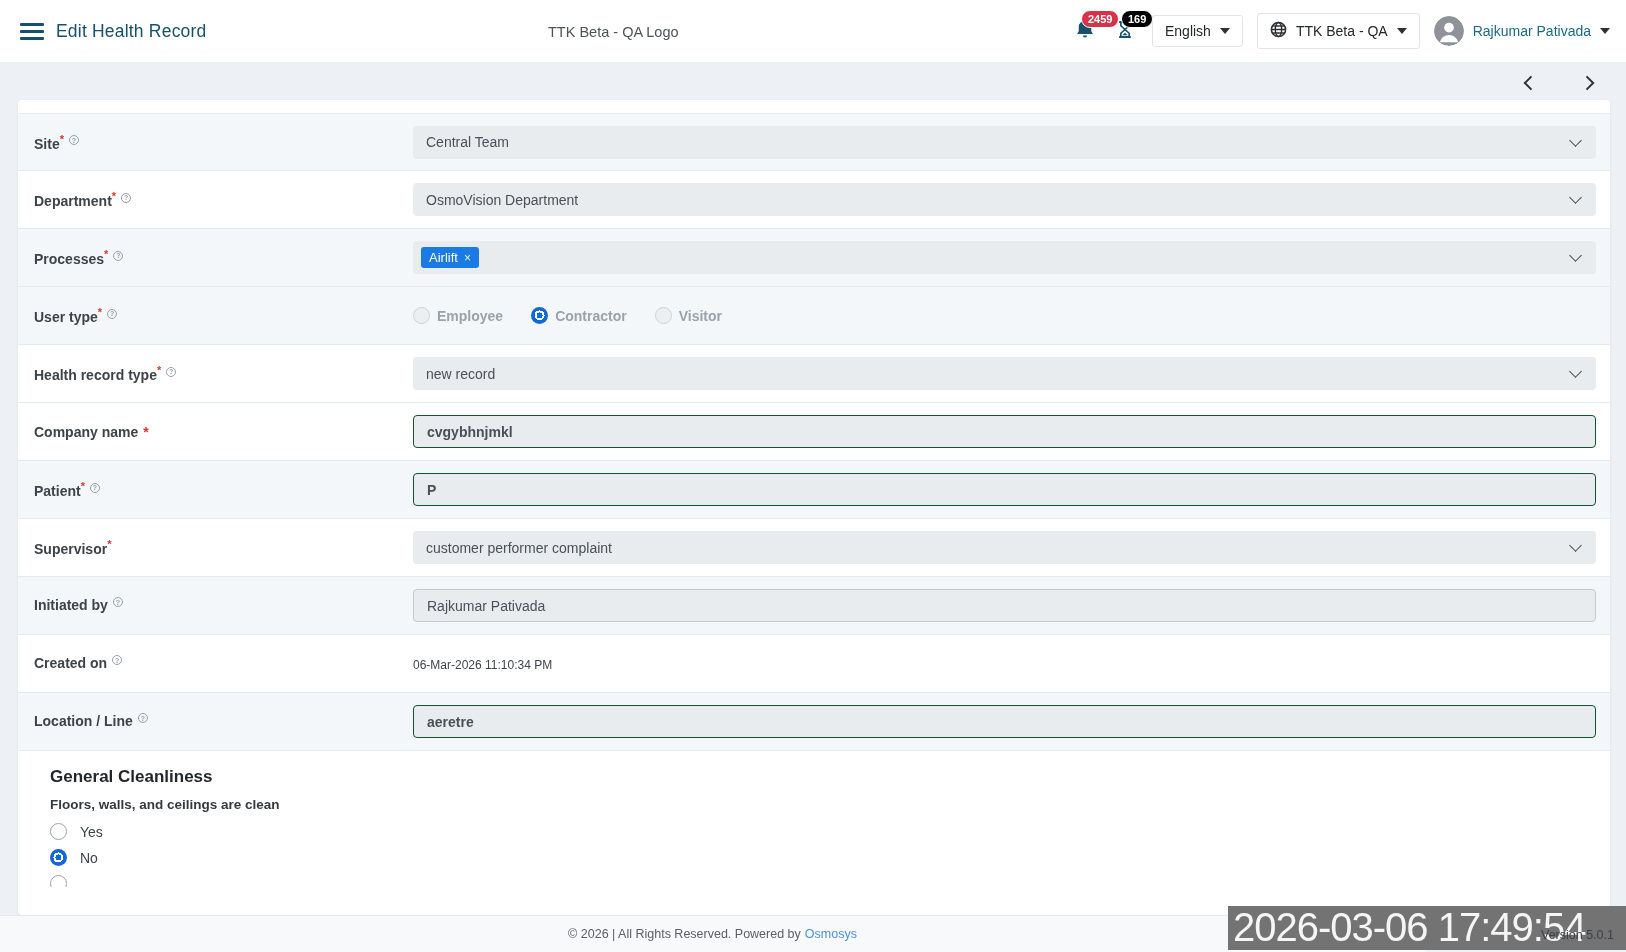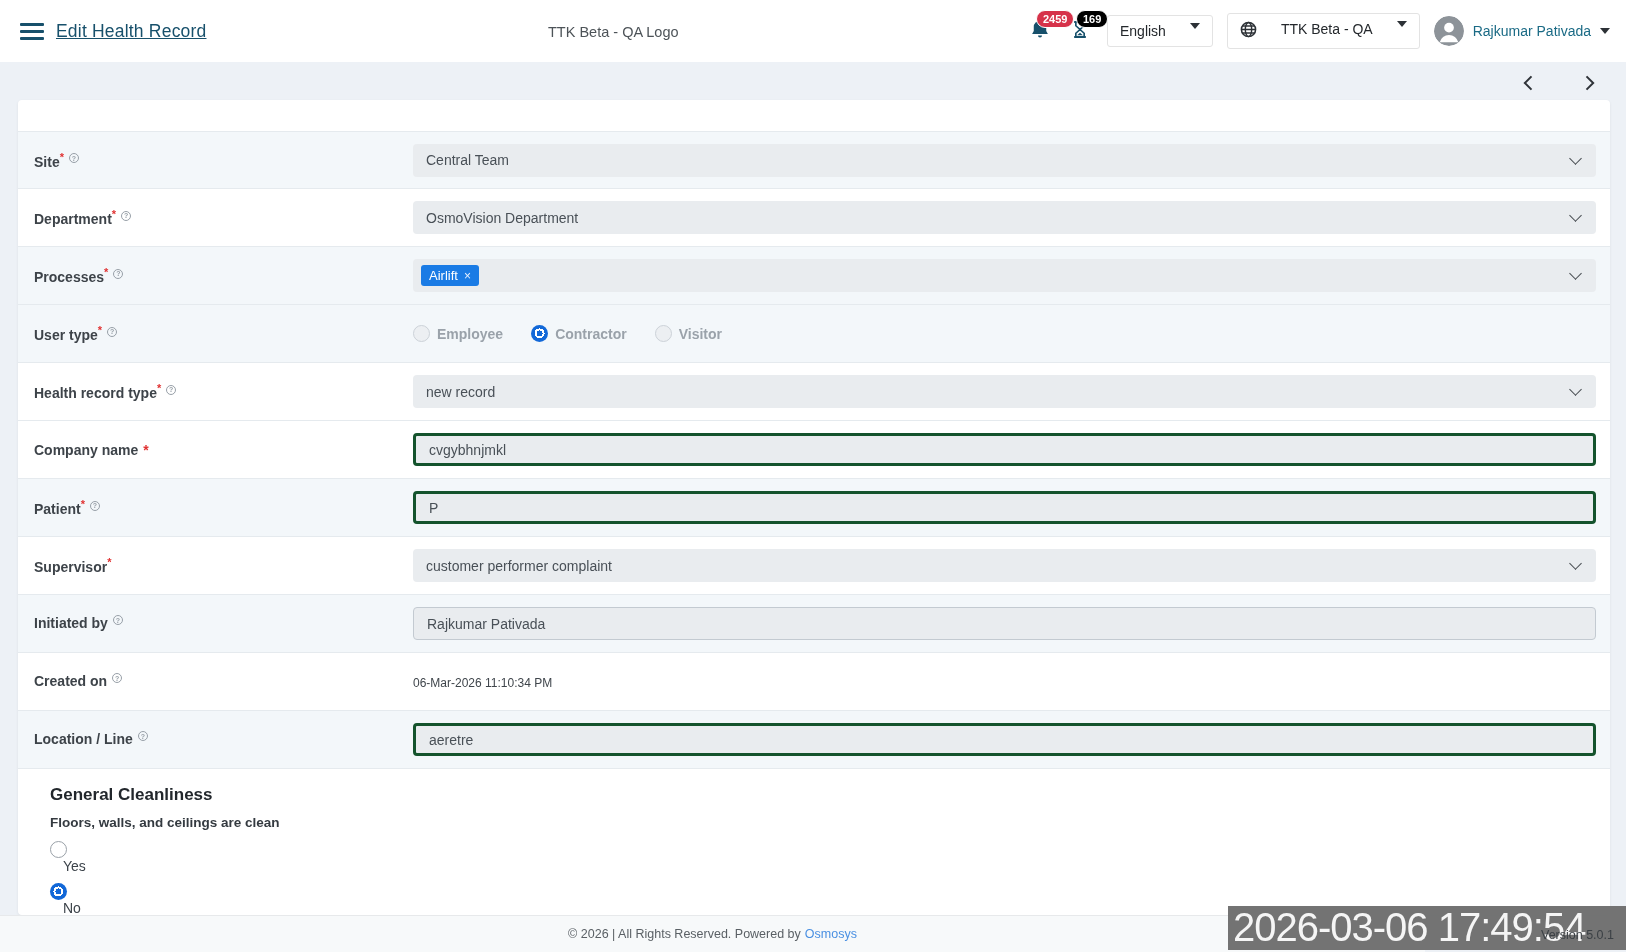--- a/index.html
+++ b/index.html
@@ -4,70 +4,70 @@
 <style>
   * { box-sizing: border-box; margin: 0; padding: 0; }
   html,body { width:1626px; height:952px; }
   body { font-family: "Liberation Sans", sans-serif; overflow:hidden; }
   .screen { position:relative; width:1626px; height:952px; background:#edf1f6; overflow:hidden; }
 
   
   .topbar { position:absolute; left:0; top:0; width:1626px; height:62px; background:#ffffff; }
   .hamburger { position:absolute; left:20px; top:23px; width:24px; height:18px; cursor:pointer; }
   .hamburger span { display:block; height:2.6px; background:#17506b; margin-bottom:4.4px; border-radius:1px; }
-  .page-title { position:absolute; left:56px; top:21px; font-size:17.5px; font-weight:500; color:#17506b; letter-spacing:.2px;text-decoration:underline; }
+  .page-title { position:absolute; left:56px; top:21px; font-size:17.5px; font-weight:500; color:#17506b; letter-spacing:.2px; }
   .logo-text { position:absolute; left:548px; top:24px; font-size:14.5px; color:#4d5358; }
   .top-right { position:absolute; right:16px; top:0; height:62px; display:flex; align-items:center; gap:14px; }
   .icon-wrap { position:relative; width:26px; height:30px; display:flex; align-items:flex-end; justify-content:center; cursor:pointer; }
   .badge { position:absolute; top:-6px; left:9px; color:#fff; font-size:11px; font-weight:700; padding:1.5px 6px; border-radius:9px; border:1px solid #fff; line-height:1.2; white-space:nowrap; }
   .badge-red { background:#d6324a; }
   .badge-amber { background:#000000;text-align:center; }
-  .hdr-box { display:flex; align-items:flex-start; gap:24px; background:#fff; border:1px solid #e3e3e3; border-radius:3px; padding:7px 12px; font-size:14px; color:#24282c; cursor:pointer; }
+  .hdr-box { display:flex; align-items:center; gap:9px; background:#fff; border:1px solid #e3e3e3; border-radius:3px; padding:7px 12px; font-size:14px; color:#24282c; cursor:pointer; }
   .caret-down { width:0; height:0; border-left:5px solid transparent; border-right:5px solid transparent; border-top:6px solid #2c3136; }
   .avatar { width:30px; height:30px; border-radius:50%; overflow:hidden; flex:0 0 auto; }
   .user-name { font-size:14px; color:#1a6a85; cursor:pointer; }
   .user-menu { display:flex; align-items:center; gap:9px; cursor:pointer; }
 
   
   .pager { position:absolute; top:70px; left:1516px; display:flex; gap:34px; }
   .pager-btn { width:26px; height:26px; display:flex; align-items:center; justify-content:center; cursor:pointer; }
 
   
-  .card { position:absolute; left:18px; top:100px; width:1592px; height:815px; background:#fff; border-radius:4px; box-shadow:0 1px 3px rgba(0,0,0,.07); overflow:hidden; padding-top:31px; }
+  .card { position:absolute; left:18px; top:100px; width:1592px; height:815px; background:#fff; border-radius:4px; box-shadow:0 1px 3px rgba(0,0,0,.07); overflow:hidden; padding-top:13px; }
   .frow { display:flex; align-items:center; height:58px; border-bottom:1px solid #e5eaee; }
   .frow:first-of-type { border-top:1px solid #e5eaee; }
   .frow.alt { background:#f3f7fa; }
   .lbl { width:395px; padding-left:16px; font-size:14px; font-weight:700; color:#3d4349; flex:0 0 auto; }
   .req { color:#e03131; font-size:11px; vertical-align:super; font-weight:700; }
   .req.inline { font-size:14px; vertical-align:baseline; margin-left:5px; }
   .help-icon { display:inline-flex; align-items:center; justify-content:center; width:10px; height:10px; border:1px solid #98a0a8; border-radius:50%; margin-left:5px; vertical-align:super; }
   .help-icon::after { content:"?"; font-size:7px; color:#98a0a8; line-height:1; }
   .ctl { flex:1; padding-right:14px; }
   .inputbar { position:relative; height:33px; background:#e9ecef; border-radius:4px; display:flex; align-items:center; padding:0 13px; font-size:14px; color:#495057; cursor:pointer; }
-  .inputbar.bordered { border:3px solid #14532d; }
+  .inputbar.bordered { border:1px solid #14532d;font-weight:bold; }
   .inputbar.strong-border { border:1px solid #c3cad1; }
   .chev { position:absolute; right:16px; top:10px; width:9px; height:9px; border-right:1.7px solid #44494e; border-bottom:1.7px solid #44494e; transform:rotate(45deg); }
   .chip { display:inline-flex; align-items:center; gap:6px; background:#1a7be5; color:#fff; font-size:13px; border-radius:3px; padding:3px 8px; margin-left:-5px; }
   .chip-x { font-size:12px; color:#e8f1ff; cursor:pointer; }
   .static-val { font-size:12px; color:#3f454b; }
 
   
   .radio-group { display:flex; align-items:center; }
   .radio-item { display:flex; align-items:center; cursor:pointer; }
   .rdot { width:17px; height:17px; border-radius:50%; flex:0 0 auto; }
   .rdot.off-disabled { background:#eceff2; border:1px solid #ccd2d8; }
   .rdot.off { background:#fff; border:1px solid #9aa1a8; }
   .rdot.on { background:radial-gradient(circle at center, #1268d8 0 3px, #ffffff 3px 5px, #1268d8 5px 9px); }
   .radio-item .rlabel-dis { font-size:14px; font-weight:700; color:#9aa2aa; margin:0 28px 0 7px; }
 
   
   .section { margin-top:16px; padding-left:32px; }
   .section-title { font-size:17px; font-weight:700; color:#22272c; margin-bottom:10px; }
   .section-question { font-size:13.5px; font-weight:700; color:#343a40; margin-bottom:11px; }
-  .clean-option { display:flex; margin-bottom:9px;flex-direction:column; }
+  .clean-option { display:flex; align-items:center; margin-bottom:9px; }
   .clean-option .olabel { font-size:14px; color:#3c434a; margin-left:13px; }
   .clip-partial { height:12px; overflow:hidden; margin-top:1px; }
 
   
   .footer { position:absolute; left:0; top:915px; width:1425px; height:37px; background:#f7f9fa; border-top:1px solid #e7e9eb; display:flex; align-items:center; justify-content:center; font-size:12.5px; color:#5a6065; z-index:5; }
   .footer a { color:#4a90e2; text-decoration:none; margin-left:4px; cursor:pointer; }
 
   
   .ts-overlay { position:absolute; left:1228px; top:906px; width:398px; height:44px; background:rgba(110,110,110,.97); z-index:10; }
   .ts-text { position:absolute; left:5px; top:0; font-size:40px; line-height:43px; color:#f5f5f5; letter-spacing:-1px; white-space:nowrap; z-index:12; }

